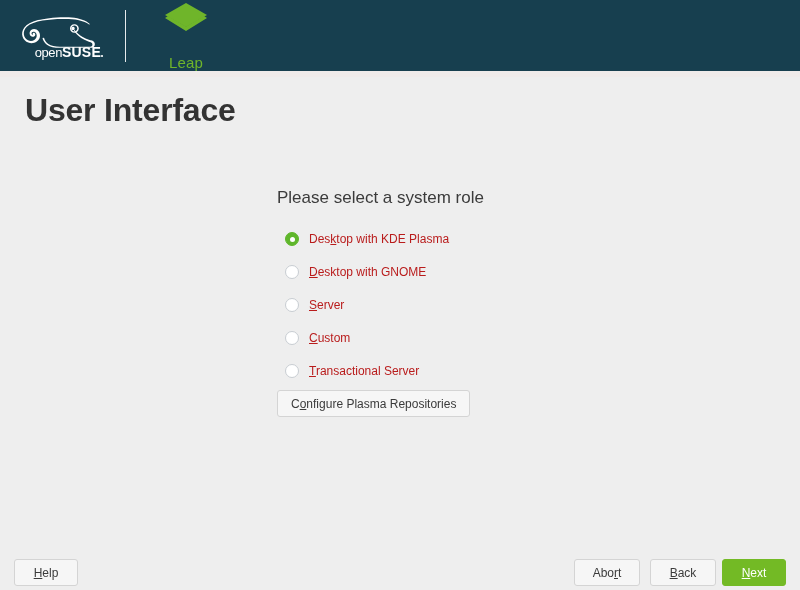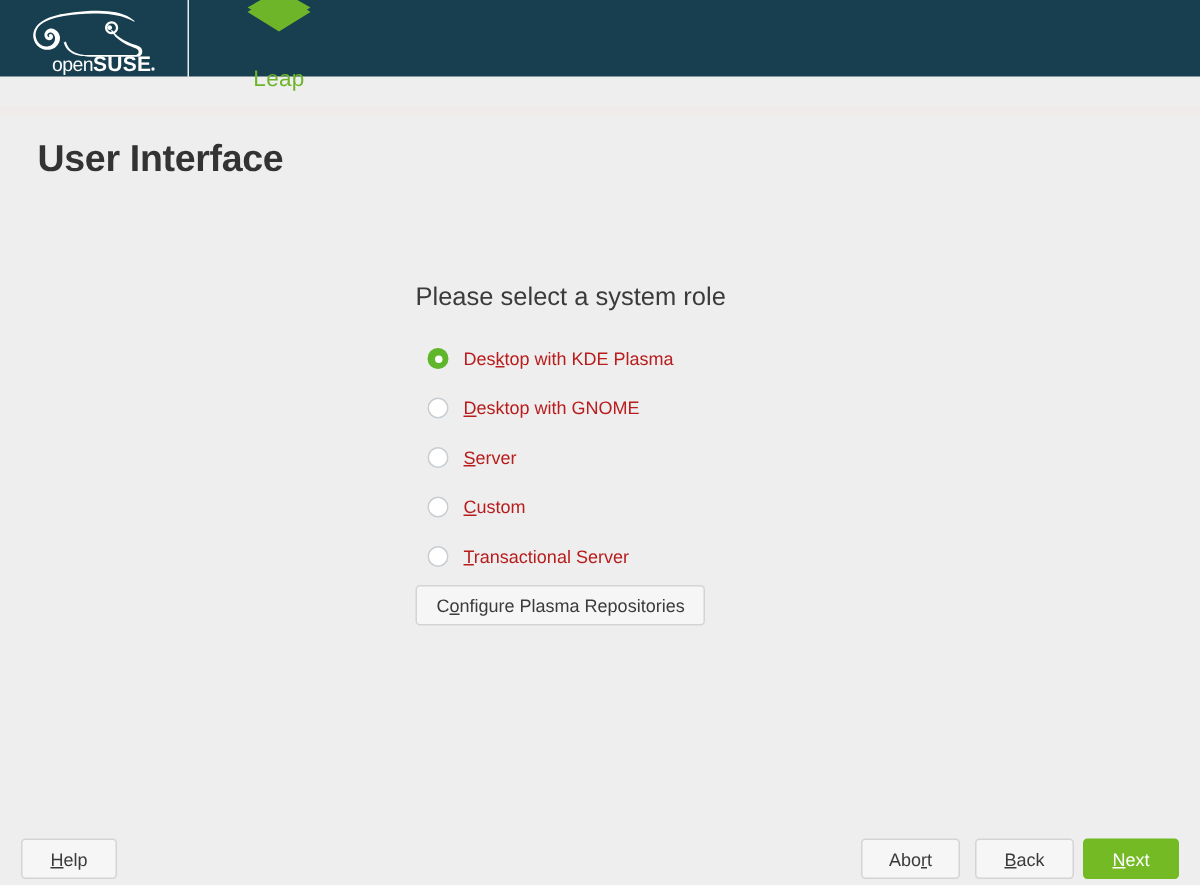--- a/index.html
+++ b/index.html
@@ -15,21 +15,21 @@
     color: #333333;
     overflow: hidden;
     position: relative;
   }
 
   
   #header-bar {
     position: absolute;
     left: 0; top: 0;
     width: 800px;
-    height: 51px;
+    height: 71px;
     background: #173f4f;
     display: flex;
     align-items: center;
     box-sizing: border-box;
     text-align: center;
   }
   #brand-logo {
     width: 95px;
     margin-left: 14px;
     display: flex;
@@ -66,21 +66,21 @@
     width: 800px;
     height: 6px;
     background: #efebea;
   }
 
   
   #page-title {
     position: absolute;
     left: 25px;
     top: 92px;
-    font-size: 25px;
+    font-size: 32px;
     font-weight: bold;
     color: #333333;
     letter-spacing: -0.2px;
   }
 
   
   #content-area {
     position: absolute;
     left: 0;
     top: 140px;

